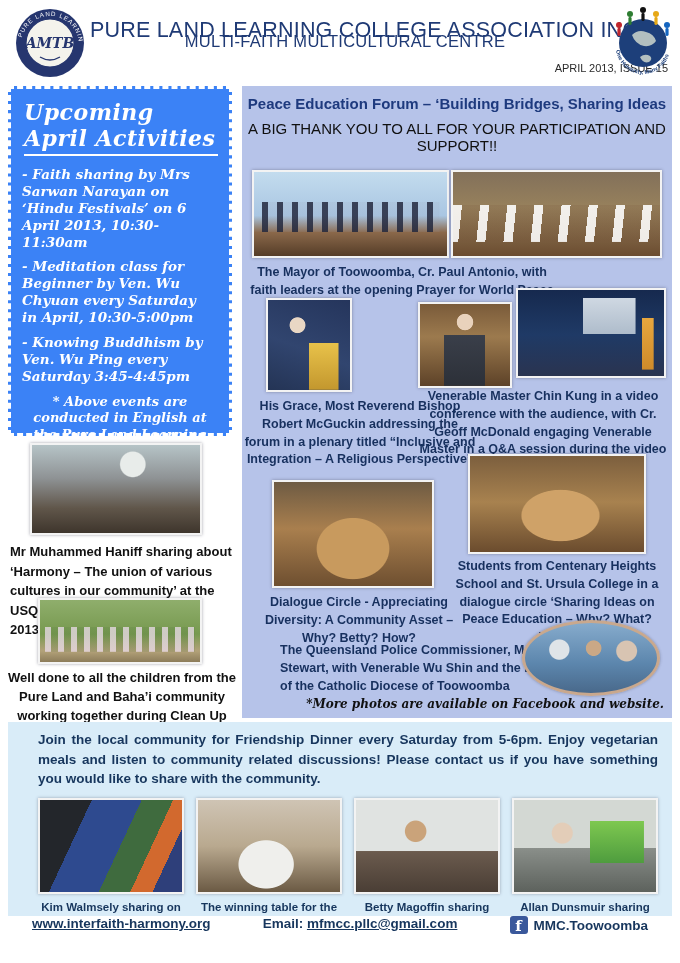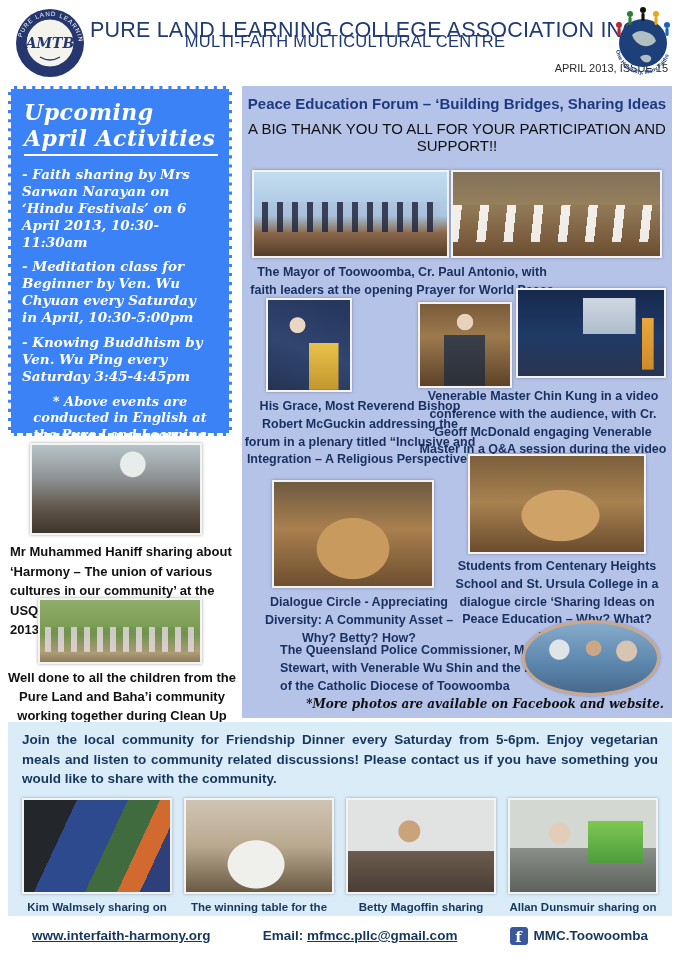--- a/index.html
+++ b/index.html
@@ -79,21 +79,21 @@
       linear-gradient(180deg,#86abcc,#5c86ad 58%,#49698b);}
   .panel .footnote{position:absolute;left:0;right:8px;top:611px;text-align:right;
       font-family:"DejaVu Serif",serif;font-style:italic;font-weight:bold;
       font-size:12px;color:#101010;}
 
   
   .lcap{position:absolute;font-weight:bold;font-size:13px;color:#111;line-height:1.5;}
 
   
   .band{position:absolute;left:8px;top:722px;width:664px;height:194px;background:#d9ecf8;
-        box-sizing:border-box;padding:8px 14px 0 14px;}
+        box-sizing:border-box;padding:8px 14px 0 30px;}
   .band .intro{font-weight:bold;font-size:13.5px;color:#17365d;line-height:1.45;
                text-align:justify;}
   .band .figs{display:flex;gap:12px;margin-top:9px;}
   .band .fig{flex:1 1 0;display:flex;flex-direction:column;}
   .band .fig .bph{height:92px;border:2px solid #f3f3f3;box-shadow:0 0 3px rgba(60,60,80,.4);}
   .band .fig .bcap{margin-top:6px;text-align:center;font-weight:bold;font-size:11.5px;
                    color:#17365d;line-height:1.35;}
   .ph-kim{background:linear-gradient(115deg,#23262b 0 28%,#2e4a8f 28% 55%,#3f6b3e 55% 72%,#d2692e 72% 84%,#2e3f7a 84%);}
   .ph-quiz{background:
       radial-gradient(ellipse at 48% 70%,#efefec 0 26%,transparent 27%),
@@ -101,21 +101,21 @@
   .ph-betty{background:
       radial-gradient(circle at 42% 34%,#caa37a 0 10%,transparent 11%),
       linear-gradient(180deg,#e0e3e1 0 55%,#6b5b4e 56%,#4a3e35);}
   .ph-allan{background:
       linear-gradient(#7ec850,#4e9c3e) 86% 42%/38% 46% no-repeat,
       radial-gradient(circle at 34% 36%,#e3cdb8 0 9%,transparent 10%),
       linear-gradient(180deg,#d3d8d3 0 52%,#8a8f8a 52%,#5d625d);}
 
   
   .footer{position:absolute;left:0;top:916px;width:680px;height:47px;background:#fff;
-          display:flex;align-items:center;justify-content:space-between;
+          display:flex;align-items:flex-start;justify-content:space-between;
           box-sizing:border-box;padding:0 32px 8px 32px;}
   .footer .link{font-weight:bold;font-size:13.5px;color:#17365d;text-decoration:underline;cursor:pointer;}
   .footer .email-line{font-weight:bold;font-size:13.5px;color:#17365d;}
   .footer .email-line .addr{text-decoration:underline;cursor:pointer;}
   .fb{display:flex;align-items:center;gap:6px;cursor:pointer;}
   .fb-icon{width:18px;height:18px;background:#3a589b;border-radius:3px;color:#fff;
            font-family:"DejaVu Serif",serif;font-weight:bold;font-size:15px;
            display:flex;align-items:flex-end;justify-content:center;line-height:1;overflow:hidden;}
   .fb-label{font-weight:bold;font-size:13.5px;color:#17365d;}
 </style>

